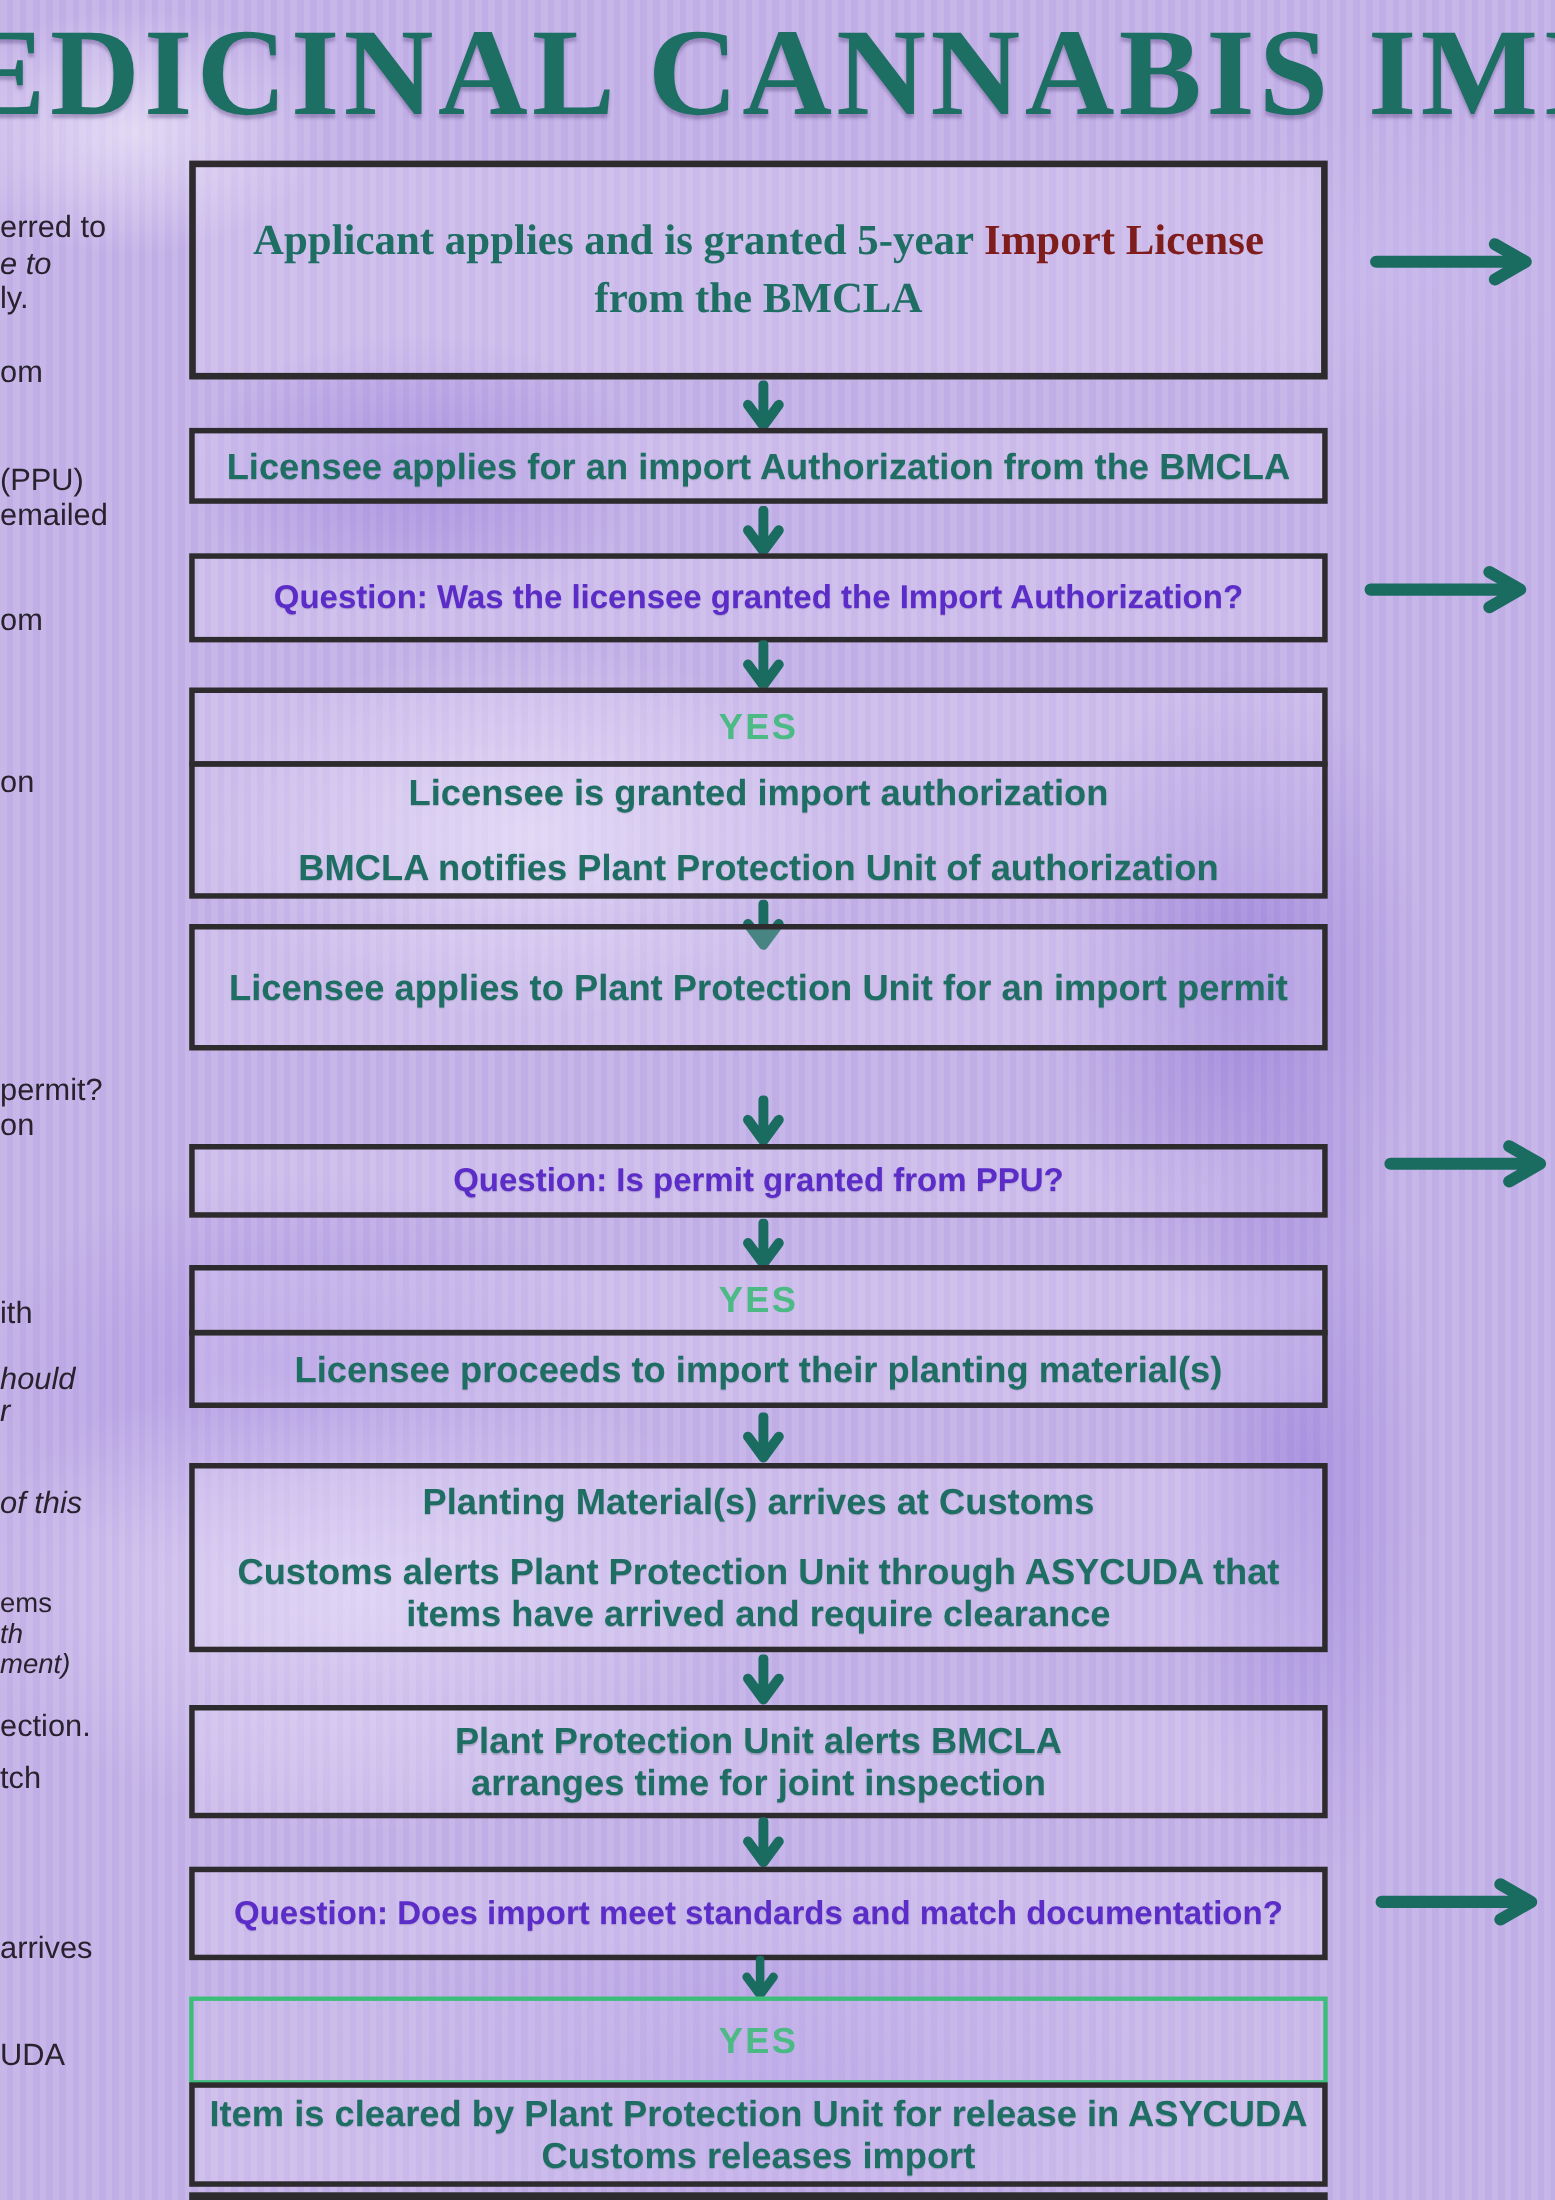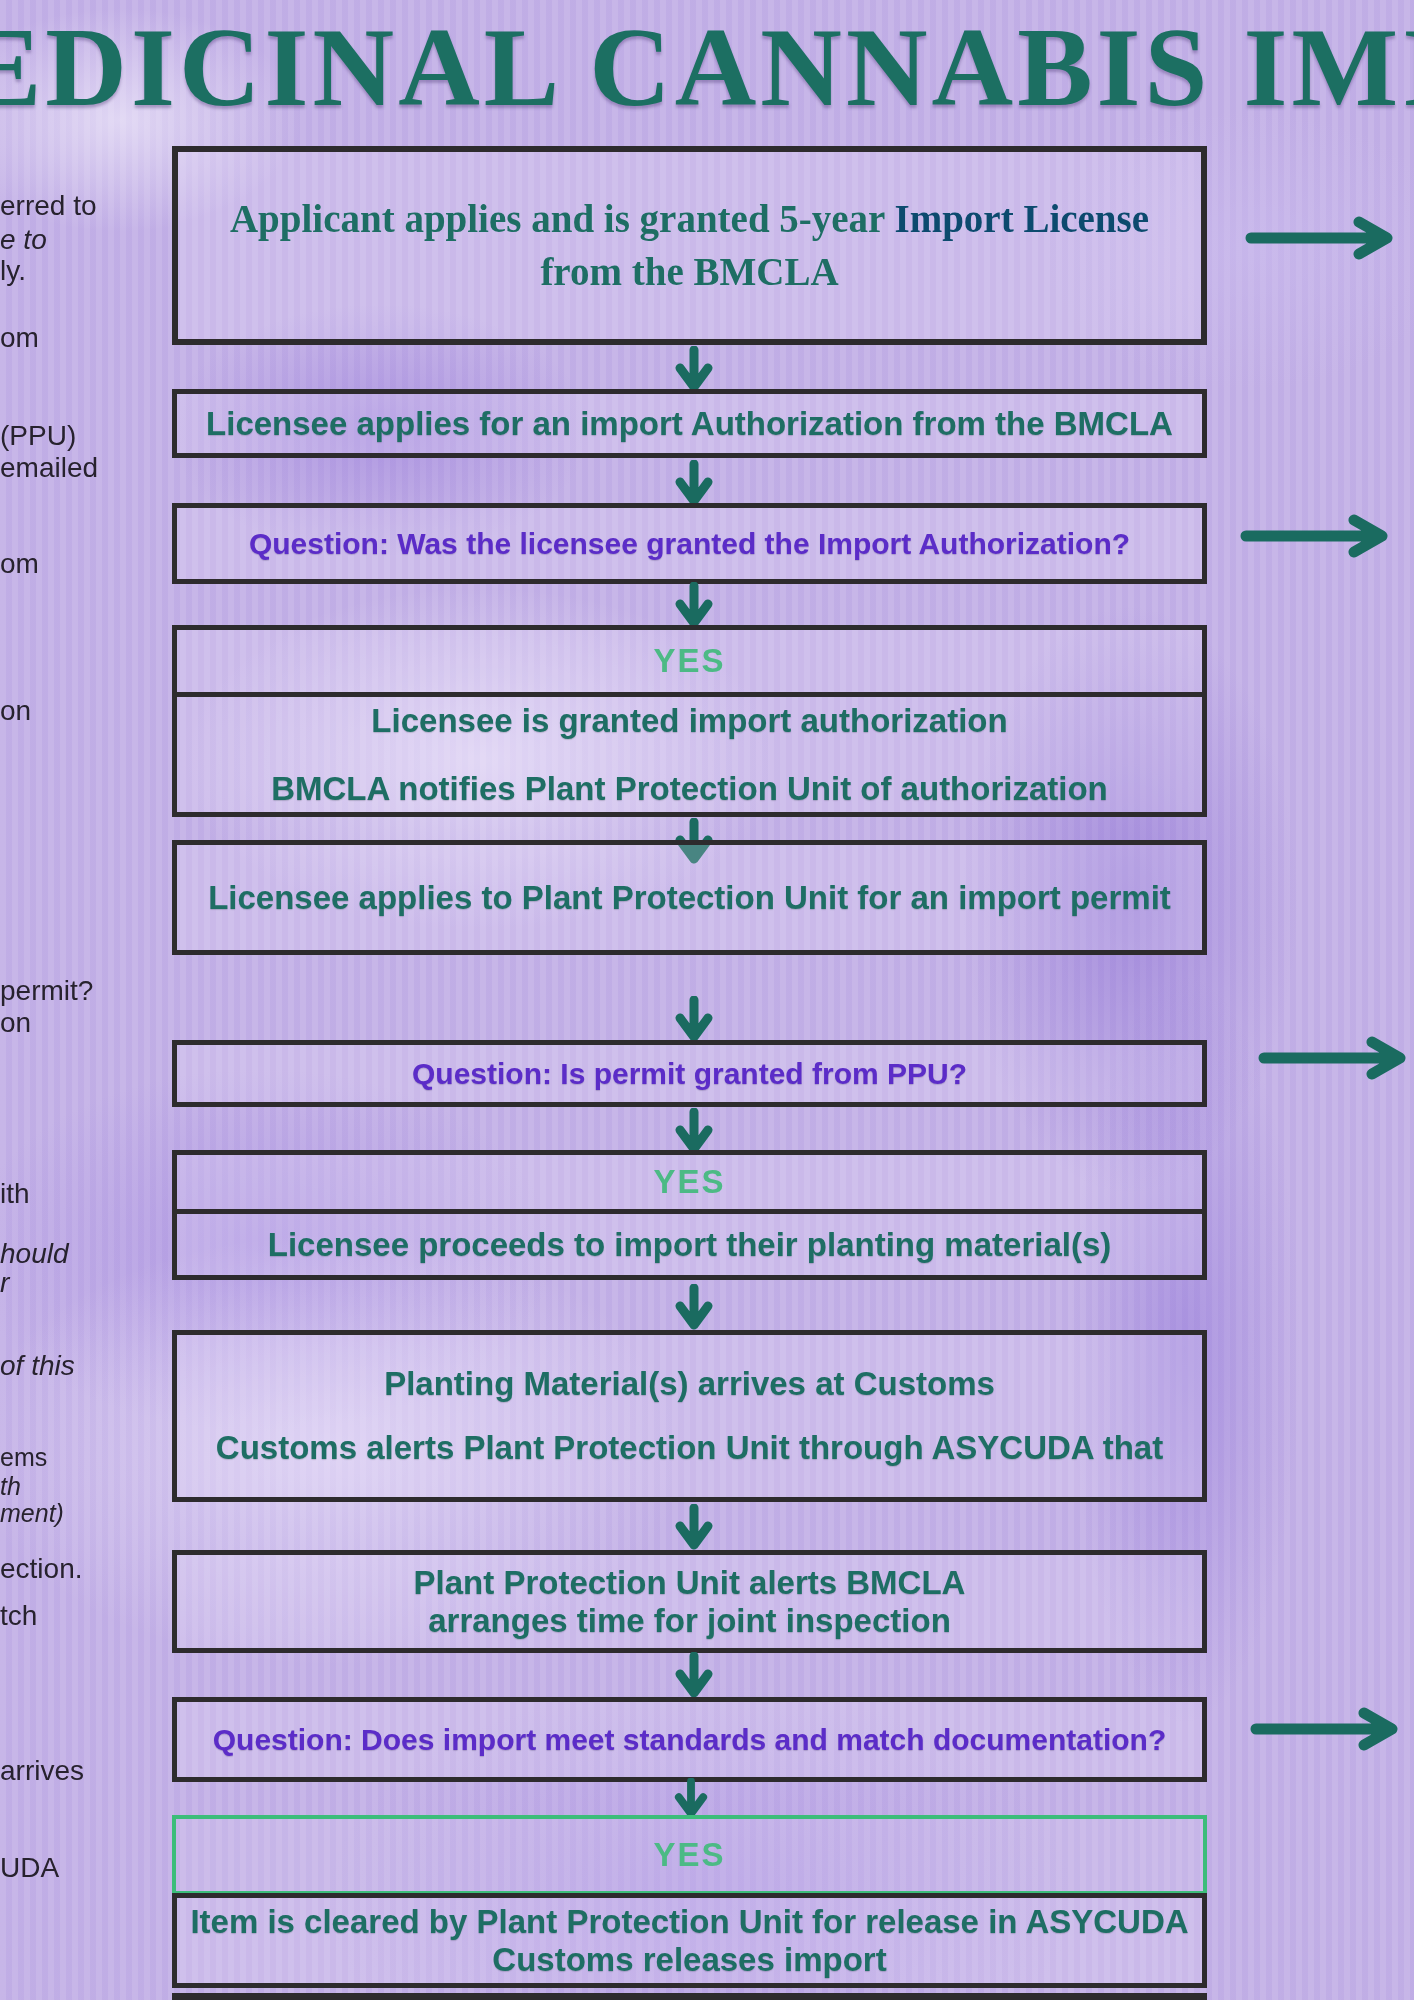--- a/index.html
+++ b/index.html
@@ -26,21 +26,21 @@
     font-size:113px; letter-spacing:4px; color:#1c6f62;
     text-shadow:0 3px 3px rgba(70,50,110,.35);
   }
   .box{
     position:absolute; left:172px; width:1035px;
     border:5px solid #2d2b2d; background:rgba(236,228,250,.22);
     display:flex; flex-direction:column; align-items:center; justify-content:center;
     text-align:center;
   }
   .serif-line{ font-family:"Liberation Serif", serif; font-weight:700; font-size:39px; color:#1e6e64; line-height:1.35; }
-  .hl{ color:#0c4a6e; }
+  .hl{ color:#7f1d1d; }
   .teal{ color:#1e6e64; font-weight:700; font-size:33px; line-height:1.15; text-shadow:0 1px 1px rgba(20,45,45,.2); }
   .purple-q{ color:#5b2cc8; font-weight:700; font-size:30px; text-shadow:0 1px 1px rgba(30,20,70,.2); }
   .yes{ color:#4cba85; font-weight:700; font-size:33px; letter-spacing:2px; }
   .green-border{ border:4px solid #3cbd7a; background:rgba(236,228,250,.15); }
   .note{ position:absolute; left:0; color:#27222e; font-size:28px; white-space:nowrap; }
   .it{ font-style:italic;text-align:right; }
   .small{ font-size:25px; }
   .arrow{ position:absolute; }
   .strip{ position:absolute; left:172px; width:1035px; height:7px; background:#2d2b2d; top:1993px; }
   .gap30{ gap:30px; }
@@ -146,21 +146,21 @@
 </div>
 
 <div class="arrow" style="top:1284px;left:670px">
   <svg width="48" height="46" viewBox="0 0 48 46">
       <path d="M24 4 L24 32 M10 22 L24 41 L38 22" fill="none" stroke="#1a6b60" stroke-width="9" stroke-linecap="round" stroke-linejoin="round"></path>
     </svg>
 </div>
 
 <div class="box gap26" style="top:1330px;height:172px">
   <p class="teal">Planting Material(s) arrives at Customs</p>
-  <p class="teal"><span>Customs alerts Plant Protection Unit through ASYCUDA that</span><br></p>
+  <p class="teal"><span>Customs alerts Plant Protection Unit through ASYCUDA that</span><br><span>items have arrived and require clearance</span></p>
 </div>
 
 <div class="arrow" style="top:1504px;left:670px">
   <svg width="48" height="46" viewBox="0 0 48 46">
       <path d="M24 4 L24 32 M10 22 L24 41 L38 22" fill="none" stroke="#1a6b60" stroke-width="9" stroke-linecap="round" stroke-linejoin="round"></path>
     </svg>
 </div>
 
 <div class="box" style="top:1550px;height:103px">
   <p class="teal">Plant Protection Unit alerts BMCLA</p>

